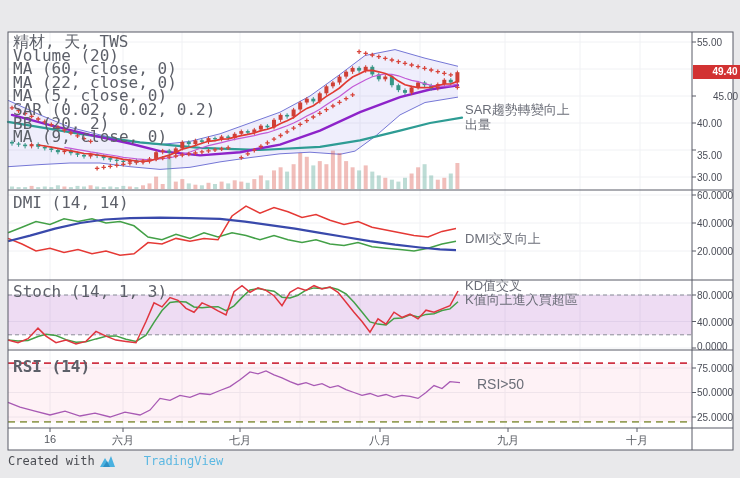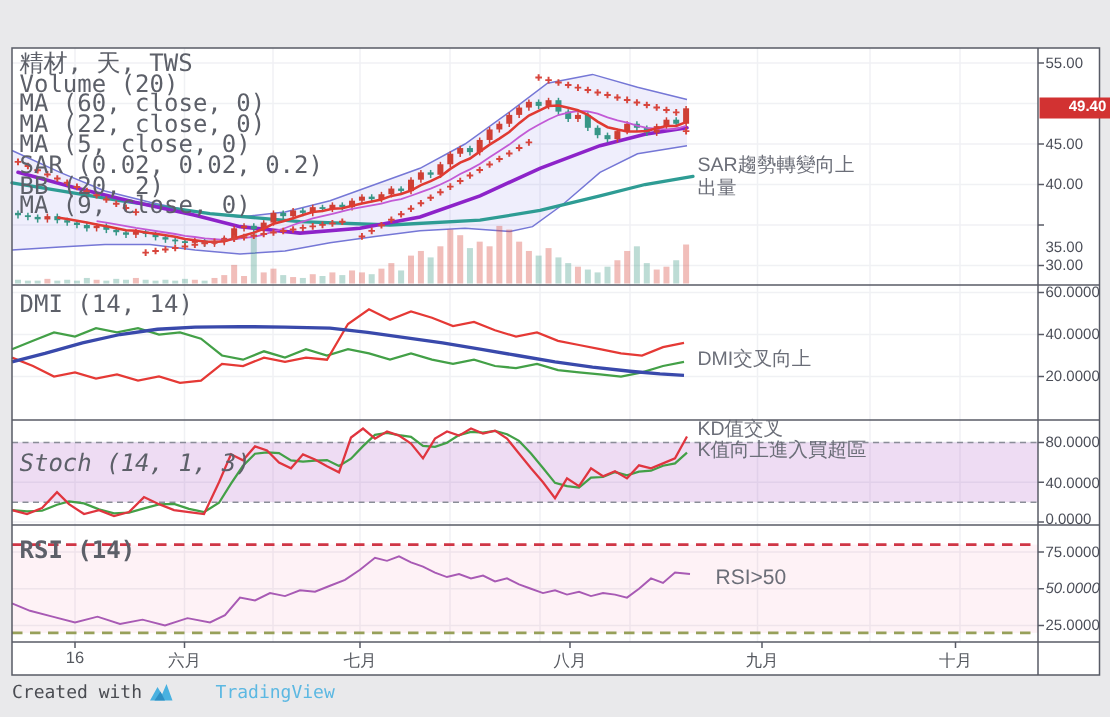--- a/index.html
+++ b/index.html
@@ -315,47 +315,47 @@
     <div>精材, 天, TWS</div>
     <div>Volume (20)</div>
     <div>MA (60, close, 0)</div>
     <div>MA (22, close, 0)</div>
     <div>MA (5, close, 0)</div>
     <div>SAR (0.02, 0.02, 0.2)</div>
     <div>BB (20, 2)</div>
     <div>MA (9, close, 0)</div>
   </div>
   <div class="legend" style="top:196px;">DMI (14, 14)</div>
-  <div class="legend" style="top:302px;font-style:italic;">Stoch (14, 1, 3)</div>
+  <div class="legend" style="top:285px;">Stoch (14, 1, 3)</div>
   <div class="legend" style="top:360px;font-weight:bold;">RSI (14)</div>
 
   <div class="ann" style="left:465px;top:101px;">SAR趨勢轉變向上</div>
   <div class="ann" style="left:465px;top:116px;">出量</div>
   <div class="ann" style="left:465px;top:230px;">DMI交叉向上</div>
   <div class="ann" style="left:465px;top:277px;">KD值交叉</div>
   <div class="ann" style="left:465px;top:291px;">K值向上進入買超區</div>
   <div class="ann" style="left:477px;top:376px;font-size:14px;">RSI&gt;50</div>
 
   <div class="axlab" style="top:37px;">55.00</div>
-  <div class="axlab" style="top:91px;">45.00</div>
+  <div class="axlab" style="top:91px;margin-left:16px;">45.00</div>
   <div class="axlab" style="top:118px;">40.00</div>
-  <div class="axlab" style="top:160px;">35.00</div>
+  <div class="axlab" style="top:150px;">35.00</div>
   <div class="axlab" style="top:172px;">30.00</div>
   <div class="badge" style="top:65px;">49.40</div>
 
   <div class="axlab" style="top:190px;">60.0000</div>
   <div class="axlab" style="top:218px;">40.0000</div>
   <div class="axlab" style="top:246px;">20.0000</div>
 
   <div class="axlab" style="top:290px;">80.0000</div>
   <div class="axlab" style="top:317px;">40.0000</div>
   <div class="axlab" style="top:341px;">0.0000</div>
 
   <div class="axlab" style="top:363px;">75.0000</div>
-  <div class="axlab" style="top:387px;font-style:italic;">50.0000</div>
+  <div class="axlab" style="top:387px;">50.0000</div>
   <div class="axlab" style="top:412px;">25.0000</div>
 
   <div class="month" style="left:50px;">16</div>
   <div class="month" style="left:123px;">六月</div>
   <div class="month" style="left:240px;">七月</div>
   <div class="month" style="left:380px;">八月</div>
   <div class="month" style="left:508px;">九月</div>
   <div class="month" style="left:637px;">十月</div>
 
   <div class="ftr">

